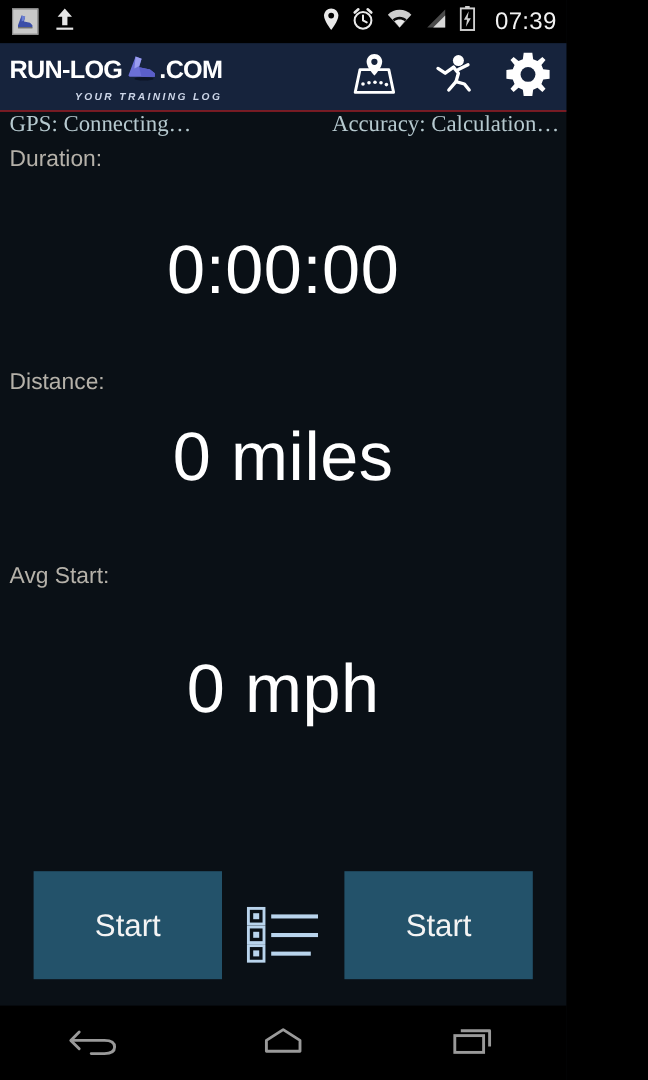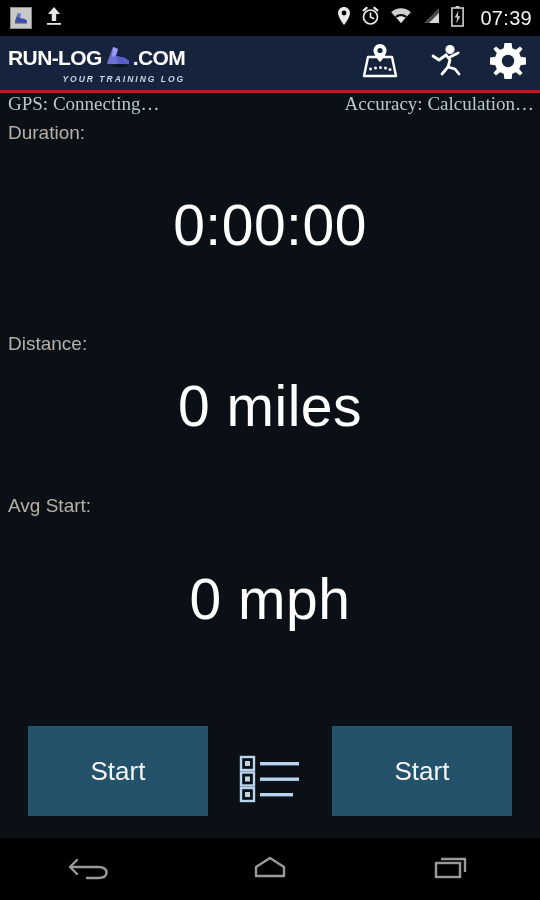--- a/index.html
+++ b/index.html
@@ -4,21 +4,21 @@
 <style>
   * { margin:0; padding:0; box-sizing:border-box; }
   html, body {
     width:540px; height:900px;
     background:#000;
     font-family:"Liberation Sans", sans-serif;
     overflow:hidden;
   }
   #app {
     position:relative;
-    width:540px; height:900px;
+    width:472px; height:900px;
     background:#0a1016;
     display:flex;
     flex-direction:column;
   }
 
   
   .statusbar {
     height:36px;
     background:#000;
     display:flex;
@@ -44,21 +44,21 @@
     display:flex; align-items:center; justify-content:center;
   }
 
   
   .actionbar {
     height:57px;
     background:#16233c;
     display:flex;
     align-items:center;
     padding:0 12px 0 8px;
-    border-bottom:3px solid #b91c1c;
+    border-bottom:1px solid #b91c1c;
     flex:0 0 57px;
   }
   .logo { display:flex; flex-direction:column; justify-content:center; position:relative; }
   .logo-main {
     display:flex; align-items:center;
     font-size:21px;
     font-weight:bold;
     color:#ffffff;
     letter-spacing:-0.6px;
     line-height:1;
@@ -116,21 +116,21 @@
   .metric-value {
     text-align:center;
     color:#ffffff;
     font-size:57px;
     font-weight:normal;
     letter-spacing:0.5px;
     line-height:1;
   }
   .m-duration .metric-label { margin-top:2px; }
   .m-duration .metric-value { margin-top:52px; }
-  .m-distance .metric-label { margin-top:73px; }
+  .m-distance .metric-label { margin-top:48px; }
   .m-distance .metric-value { margin-top:23px; }
   .m-speed .metric-label { margin-top:54px; }
   .m-speed .metric-value { margin-top:53px; }
 
   
   .controls {
     flex:0 0 auto;
     display:flex;
     align-items:flex-end;
     justify-content:space-between;

